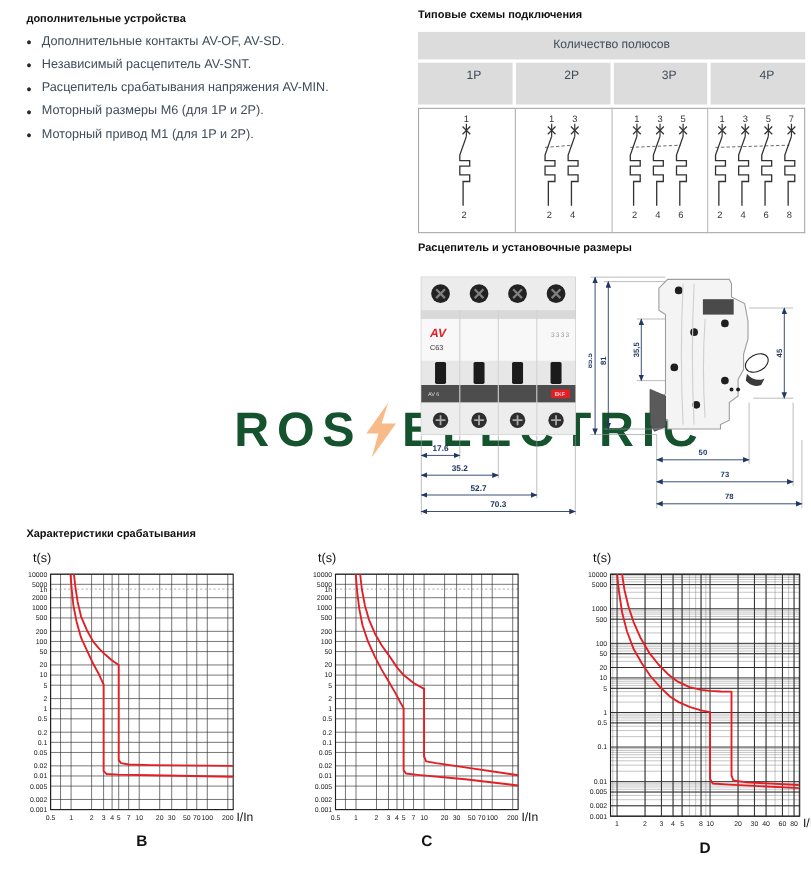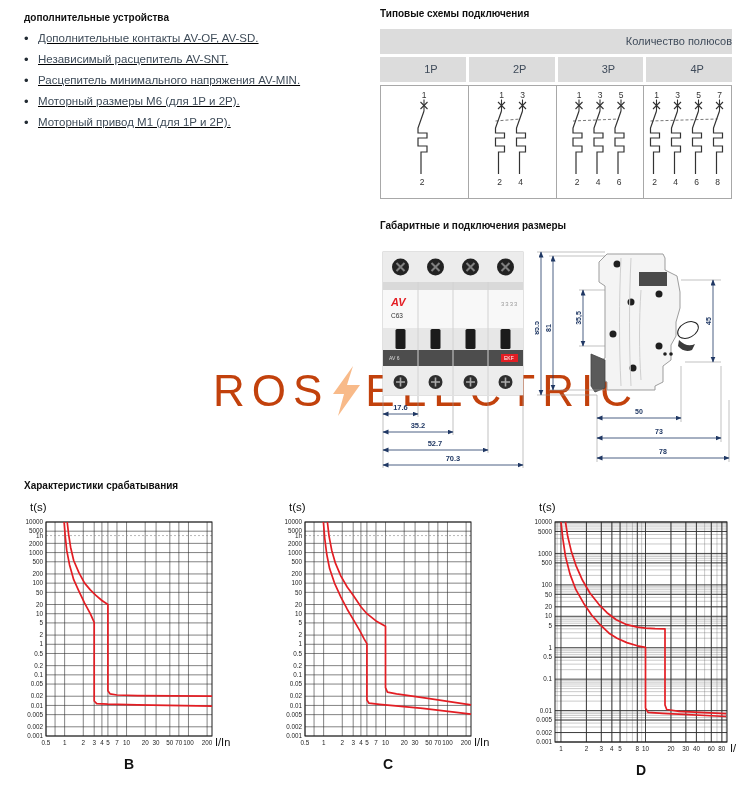--- a/index.html
+++ b/index.html
@@ -2,58 +2,58 @@
 <html><head>
 <meta charset="utf-8">
 <style>
   html,body{margin:0;padding:0;background:#fff;}
   .page{position:relative;width:737px;height:800px;background:#fff;overflow:hidden;
         font-family:"Liberation Sans",sans-serif;}
   section{position:absolute;z-index:1;}
   h2{margin:0;font-size:10px;font-weight:bold;color:#101010;}
   
   .left-block{left:24px;top:12px;width:350px;}
-  #devices-list{list-style:none;margin:9px 0 0 0;padding:0;text-decoration:underline;}
+  #devices-list{list-style:none;margin:9px 0 0 0;padding:0;}
   #devices-list li{position:relative;padding-left:14px;margin:0 0 9px 0;font-size:11.5px;color:#3f4c59;}
   #devices-list li::before{content:"\2022";position:absolute;left:0;top:-1px;color:#222b33;font-size:13px;}
   
   .schemes{left:380px;top:8px;width:352px;}
   .ptable{margin-top:10px;}
-  .ptable-head{background:#dcdcdc;height:25px;line-height:25px;text-align:right;
+  .ptable-head{background:#dcdcdc;height:25px;line-height:25px;text-align:center;
                font-size:11px;color:#3f4b5a;margin-bottom:3px;}
   .ptable-cols{display:flex;gap:3px;margin-bottom:3px;}
-  .pcol{flex:1;background:#dcdcdc;height:25px;line-height:25px;text-align:center;font-size:11px;color:#3f4b5a;padding-left:16px;}
+  .pcol{flex:1;background:#dcdcdc;height:38px;line-height:25px;text-align:center;font-size:11px;color:#3f4b5a;padding-left:16px;}
   .ptable-diagrams{display:flex;}
   .dcell{flex:1;height:112px;background:#fff;border:1px solid #a8a8a8;border-left-width:0;
          display:flex;align-items:center;justify-content:center;}
   .dcell:first-child{border-left-width:1px;}
   
   .dims{left:380px;top:220px;width:357px;height:260px;}
   .dims svg{position:absolute;}
   
   .watermark{position:absolute;left:213px;top:366px;z-index:0;display:flex;align-items:center;
-             font-size:44px;letter-spacing:7px;color:#c2410c;font-weight:normal;}
+             font-size:44px;letter-spacing:7px;color:#14532d;font-weight:bold;}
   .watermark svg{margin:0 4px;}
   
   .curves{left:0;top:480px;width:597px;height:320px;}
   .curves h2{margin-left:24px;}
   .chart{position:absolute;top:18px;width:252px;height:300px;}
   #chart-0{left:20px;} #chart-1{left:279px;} #chart-2{left:529px;}
 </style>
 </head>
 <body>
 
 <div class="page">
 
   <section class="left-block">
     <h2>дополнительные устройства</h2>
     <ul id="devices-list">
         <li>Дополнительные  контакты AV-OF, AV-SD.</li>
         <li>Независимый расцепитель  AV-SNT.</li>
-        <li>Расцепитель минимального напряжения AV-MIN.</li>
+        <li>Расцепитель срабатывания напряжения AV-MIN.</li>
         <li>Моторный размеры М6 (для 1P и 2P).</li>
         <li>Моторный привод М1 (для 1P и 2P).</li>
       </ul>
   </section>
 
   <section class="schemes">
     <h2>Типовые схемы подключения</h2>
     <div class="ptable">
       <div class="ptable-head">Количество полюсов</div>
       <div class="ptable-cols" id="pole-cols">
@@ -140,21 +140,21 @@
               <line x1="74.5" y1="10.5" x2="74.5" y2="22" stroke="#333" stroke-width="1.1"></line>
               <path d="M74.5,22 L68.5,39 L68.5,44 L77.5,44 L77.5,49 L68.5,49 L68.5,57 L77.5,57 L77.5,63 L71.5,63 L71.5,85" fill="none" stroke="#333" stroke-width="1.2"></path>
               <text x="72.5" y="96" text-anchor="middle" font-size="8.5" fill="#333">8</text>
             </svg>
           </div>
         </div>
     </div>
   </section>
 
   <section class="dims">
-    <h2>Габаритные и подключения размеры</h2>
+    <h2>Расцепитель и установочные размеры</h2>
 
     <svg style="left:1px;top:30px;" width="152" height="222" viewBox="0 0 152 222">
       <defs>
         <marker id="fa" markerWidth="7" markerHeight="6" refX="5.5" refY="2.5" orient="auto-start-reverse" markerUnits="userSpaceOnUse">
           <path d="M0,0L6,2.5L0,5z" fill="#203864"></path>
         </marker>
       </defs>
       <g>
         <rect x="2" y="2" width="140" height="143" fill="#f1f1f1" stroke="#c4c4c4" stroke-width="1"></rect>
         <rect x="2" y="2" width="140" height="30" fill="#ececec"></rect>

